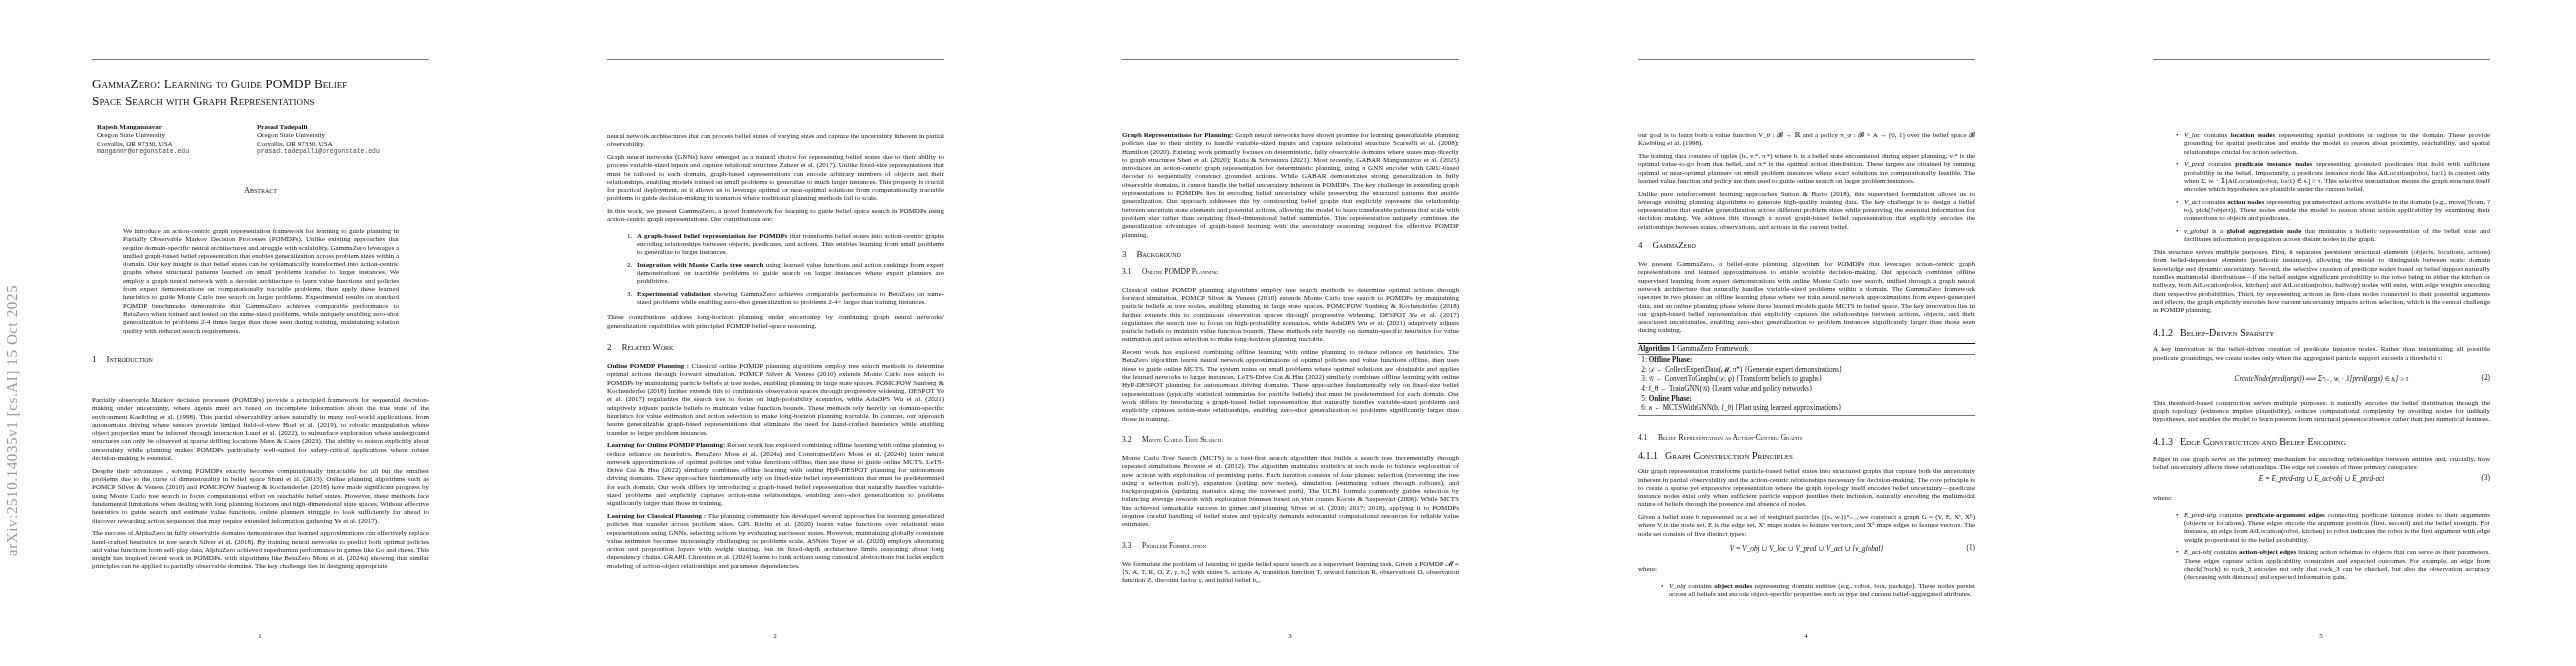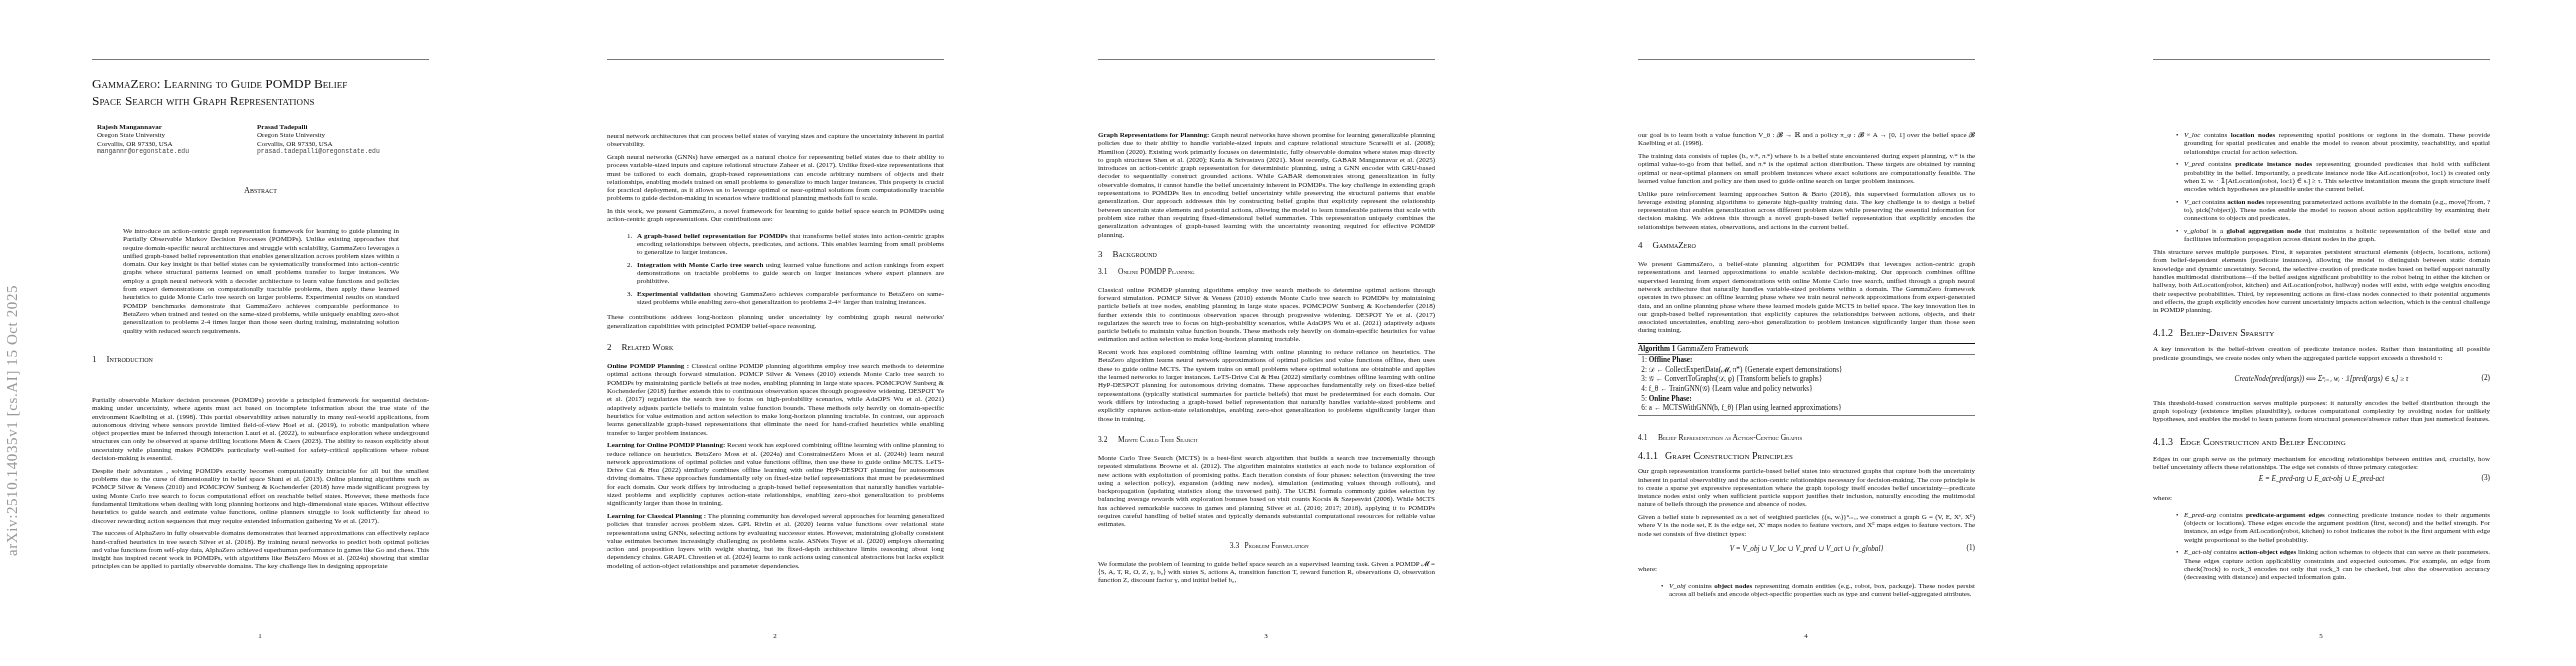--- a/index.html
+++ b/index.html
@@ -91,37 +91,37 @@
     <div class="h1" style="margin:12.2px 0 10px;">
       <span class="n">2</span><span>Related Work</span>
     </div>
     <p class="p para"><b>Online POMDP Planning :</b><span>  Classical online POMDP planning algorithms employ tree search methods to determine optimal actions through forward simulation. POMCP Silver &amp; Veness (2010) extends Monte Carlo tree search to POMDPs by maintaining particle beliefs at tree nodes, enabling planning in large state spaces. POMCPOW Sunberg &amp; Kochenderfer (2018) further extends this to continuous observation spaces through progressive widening. DESPOT Ye et al. (2017) regularizes the search tree to focus on high-probability scenarios, while AdaOPS Wu et al. (2021) adaptively adjusts particle beliefs to maintain value function bounds. These methods rely heavily on domain-specific heuristics for value estimation and action selection to make long-horizon planning tractable. In contrast, our approach learns generalizable graph-based representations that eliminate the need for hand-crafted heuristics while enabling transfer to larger problem instances.</span></p>
     <p class="p para"><b>Learning for Online POMDP Planning:</b><span>  Recent work has explored combining offline learning with online planning to reduce reliance on heuristics. BetaZero Moss et al. (2024a) and ConstrainedZero Moss et al. (2024b) learn neural network approximations of optimal policies and value functions offline, then use these to guide online MCTS. LeTS-Drive Cai &amp; Hsu (2022) similarly combines offline learning with online HyP-DESPOT planning for autonomous driving domains. These approaches fundamentally rely on fixed-size belief representations that must be predetermined for each domain. Our work differs by introducing a graph-based belief representation that naturally handles variable-sized problems and explicitly captures action-state relationships, enabling zero-shot generalization to problems significantly larger than those in training.</span></p>
     <p class="p para"><b>Learning for Classical Planning :</b><span> The planning community has developed several approaches for learning generalized policies that transfer across problem sizes. GPL Rivlin et al. (2020) learns value functions over relational state representations using GNNs, selecting actions by evaluating successor states. However, maintaining globally consistent value estimates becomes increasingly challenging as problems scale. ASNets Toyer et al. (2020) employs alternating action and proposition layers with weight sharing, but its fixed-depth architecture limits reasoning about long dependency chains. GRAPL Chrestien et al. (2024) learns to rank actions using canonical abstractions but lacks explicit modeling of action-object relationships and parameter dependencies.</span></p>
   </div>
   <div class="pnum" style="left: 0px; width: 520px; top: 632px;">2</div>
 </div>
 
-<div class="page" style="left:1006px;">
+<div class="page" style="left:1030px;">
   <div class="rule" style="left:92px;width:337px;"></div>
   <div class="col" style="left:92px;width:337px;top:131px;">
     <p class="p para"><b>Graph Representations for Planning:</b><span> Graph neural networks have shown promise for learning generalizable planning policies due to their ability to handle variable-sized inputs and capture relational structure Scarselli et al. (2008); Hamilton (2020). Existing work primarily focuses on deterministic, fully observable domains where states map directly to graph structures Shen et al. (2020); Karia &amp; Srivastava (2021). Most recently, GABAR Mangannavar et al. (2025) introduces an action-centric graph representation for deterministic planning, using a GNN encoder with GRU-based decoder to sequentially construct grounded actions. While GABAR demonstrates strong generalization in fully observable domains, it cannot handle the belief uncertainty inherent in POMDPs. The key challenge in extending graph representations to POMDPs lies in encoding belief uncertainty while preserving the structural patterns that enable generalization. Our approach addresses this by constructing belief graphs that explicitly represent the relationship between uncertain state elements and potential actions, allowing the model to learn transferable patterns that scale with problem size rather than requiring fixed-dimensional belief summaries. This representation uniquely combines the generalization advantages of graph-based learning with the uncertainty reasoning required for effective POMDP planning.</span></p>
     <div class="h1" style="margin:10px 0 7.8px;">
       <span class="n">3</span><span>Background</span>
     </div>
     <div class="h2" style="margin-bottom:10px;">
       <span class="n">3.1</span><span>Online POMDP Planning</span>
     </div>
     <p class="p para">Classical online POMDP planning algorithms employ tree search methods to determine optimal actions through forward simulation. POMCP Silver &amp; Veness (2010) extends Monte Carlo tree search to POMDPs by maintaining particle beliefs at tree nodes, enabling planning in large state spaces. POMCPOW Sunberg &amp; Kochenderfer (2018) further extends this to continuous observation spaces through progressive widening. DESPOT Ye et al. (2017) regularizes the search tree to focus on high-probability scenarios, while AdaOPS Wu et al. (2021) adaptively adjusts particle beliefs to maintain value function bounds. These methods rely heavily on domain-specific heuristics for value estimation and action selection to make long-horizon planning tractable.</p>
     <p class="p para">Recent work has explored combining offline learning with online planning to reduce reliance on heuristics. The BetaZero algorithm learns neural network approximations of optimal policies and value functions offline, then uses these to guide online MCTS. The system trains on small problems where optimal solutions are obtainable and applies the learned networks to larger instances. LeTS-Drive Cai &amp; Hsu (2022) similarly combines offline learning with online HyP-DESPOT planning for autonomous driving domains. These approaches fundamentally rely on fixed-size belief representations (typically statistical summaries for particle beliefs) that must be predetermined for each domain. Our work differs by introducing a graph-based belief representation that naturally handles variable-sized problems and explicitly captures action-state relationships, enabling zero-shot generalization to problems significantly larger than those in training.</p>
     <div class="h2" style="margin:12.2px 0 10px;">
       <span class="n">3.2</span><span>Monte Carlo Tree Search</span>
     </div>
     <p class="p para">Monte Carlo Tree Search (MCTS) is a best-first search algorithm that builds a search tree incrementally through repeated simulations Browne et al. (2012). The algorithm maintains statistics at each node to balance exploration of new actions with exploitation of promising paths. Each iteration consists of four phases: selection (traversing the tree using a selection policy), expansion (adding new nodes), simulation (estimating values through rollouts), and backpropagation (updating statistics along the traversed path). The UCB1 formula commonly guides selection by balancing average rewards with exploration bonuses based on visit counts Kocsis &amp; Szepesvári (2006). While MCTS has achieved remarkable success in games and planning Silver et al. (2016; 2017; 2018), applying it to POMDPs requires careful handling of belief states and typically demands substantial computational resources for reliable value estimates.</p>
-    <div class="h2" style="margin:12.2px 0 10px;text-align:center;">
+    <div class="h2" style="margin:12.2px 0 10px;">
       <span class="n">3.3</span><span>Problem Formulation</span>
     </div>
     <p class="p para">We formulate the problem of learning to guide belief space search as a supervised learning task. Given a POMDP 𝓜 = ⟨S, A, T, R, O, Z, γ, b₀⟩ with states S, actions A, transition function T, reward function R, observations O, observation function Z, discount factor γ, and initial belief b₀,</p>
   </div>
   <div class="pnum" style="left: 0px; width: 520px; top: 632px;">3</div>
 </div>
 
 <div class="page" style="left:1546px;">
   <div class="rule" style="left:92px;width:337px;"></div>
   <div class="col" style="left:92px;width:337px;top:131px;">

